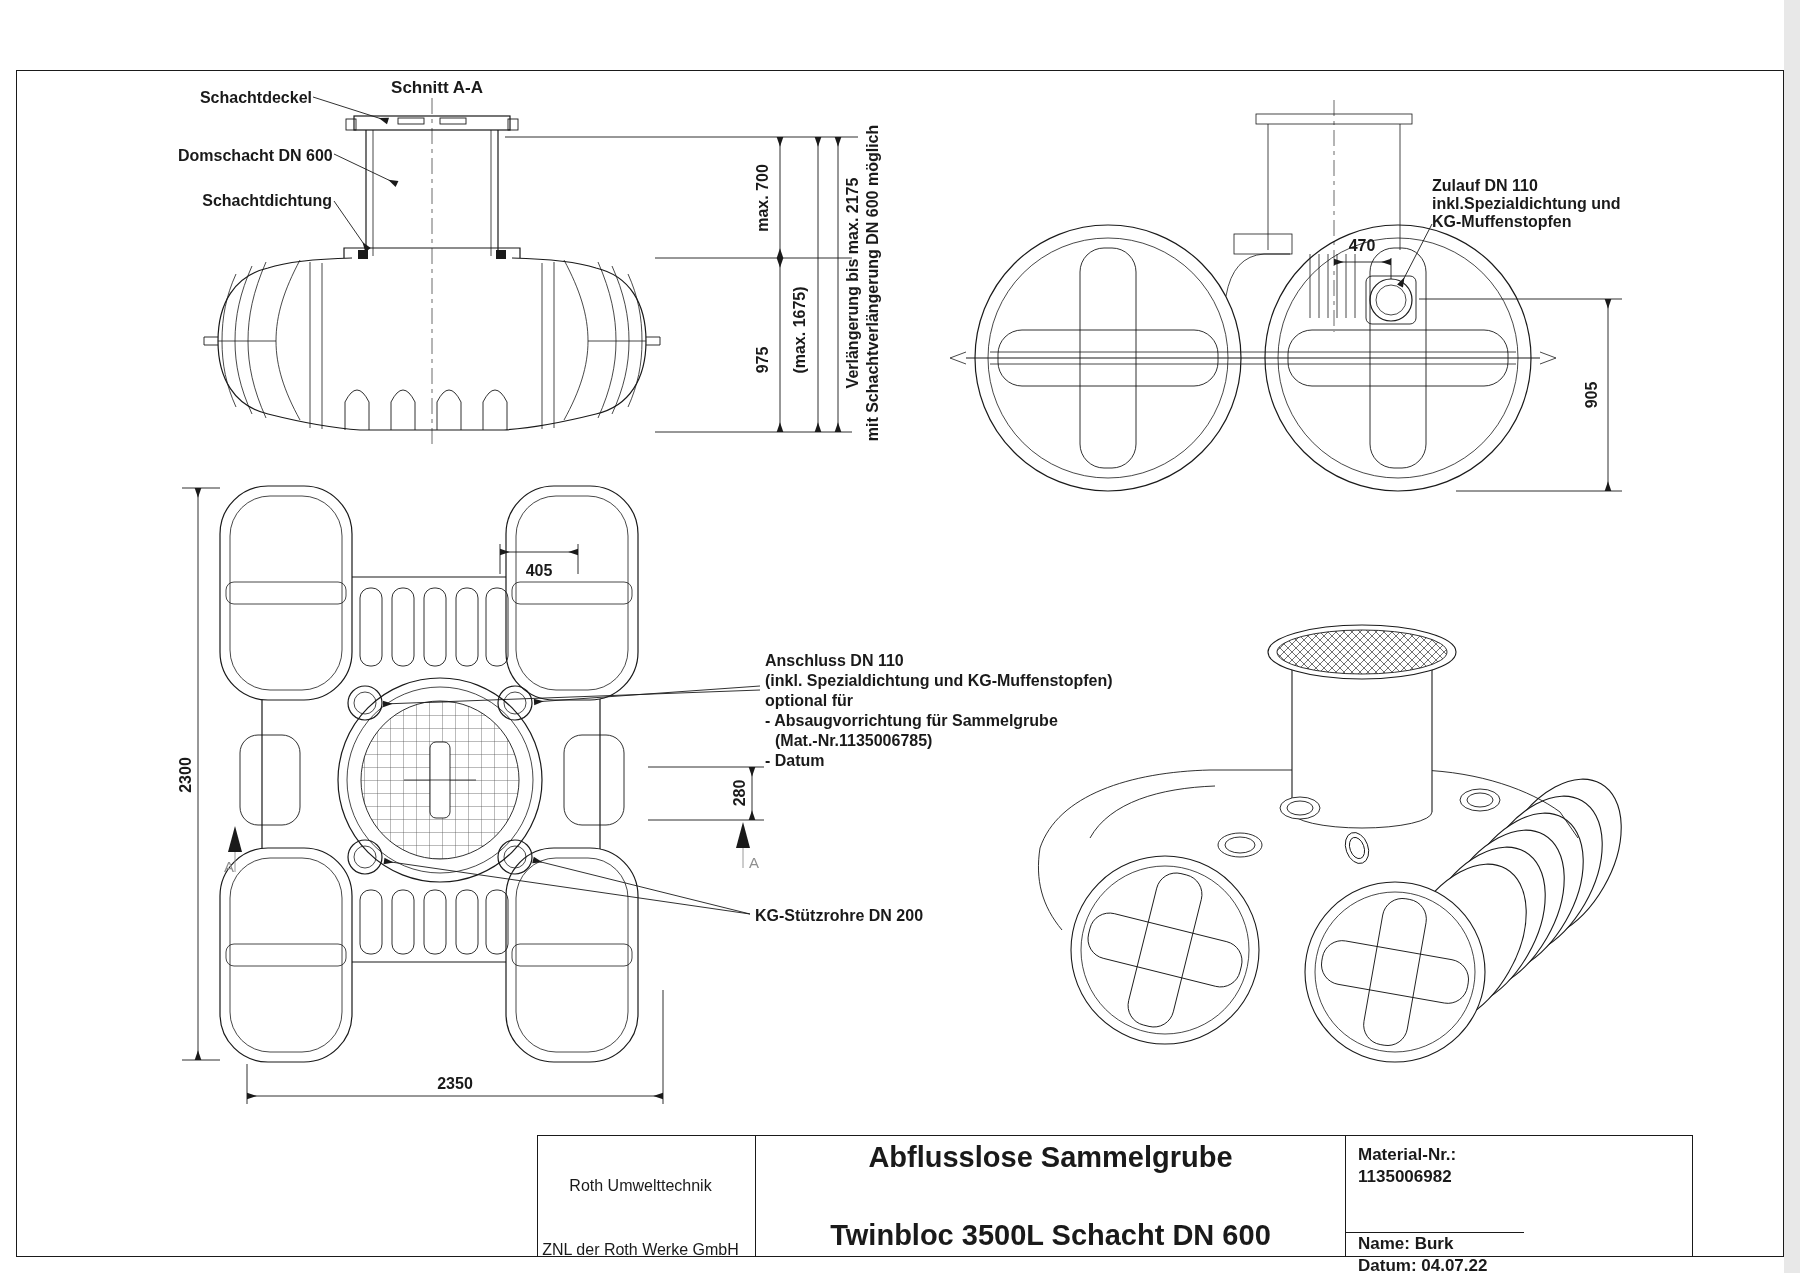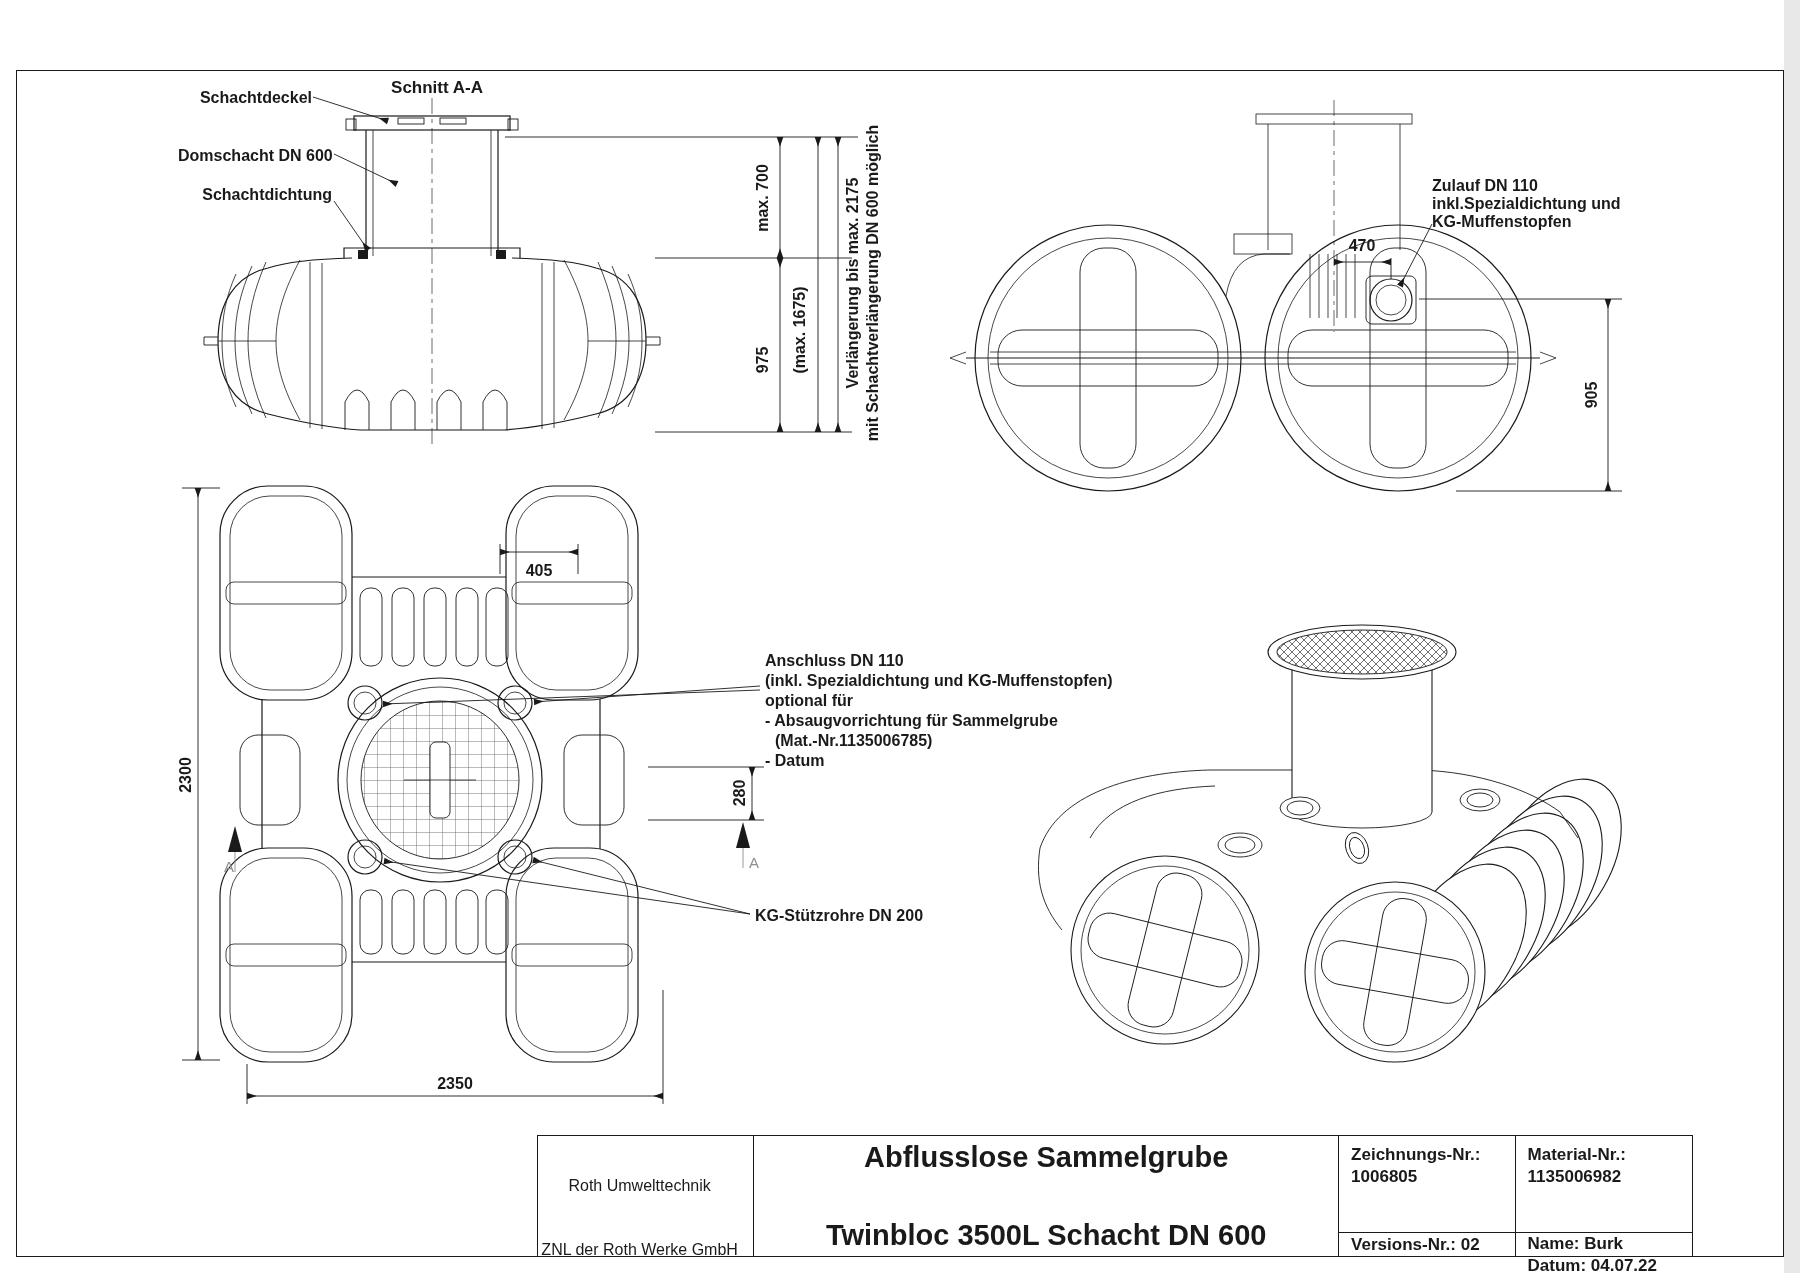--- a/index.html
+++ b/index.html
@@ -308,21 +308,21 @@
         <ellipse cx="1480" cy="800" rx="13" ry="7"></ellipse>
         <ellipse cx="1357" cy="848" rx="11" ry="16" transform="rotate(-20 1357 848)" fill="#fff"></ellipse>
         <ellipse cx="1357" cy="848" rx="7" ry="11" transform="rotate(-20 1357 848)"></ellipse>
       </g>
     </g>
   </svg>
 
   <div class="lbl center section-title" style="left:437px;top:88px;">Schnitt A-A</div>
   <div class="lbl right" style="left:170px;top:88px;width:142px;">Schachtdeckel</div>
   <div class="lbl right" style="left:178px;top:146px;width:154px;">Domschacht DN 600</div>
-  <div class="lbl right" style="left:190px;top:185px;width:142px;">Schachtdichtung</div>
+  <div class="lbl right" style="left:190px;top:191px;width:142px;">Schachtdichtung</div>
   <div class="lbl rot" style="left:763px;top:198px;">max. 700</div>
   <div class="lbl rot" style="left:763px;top:360px;">975</div>
   <div class="lbl rot" style="left:800px;top:330px;">(max. 1675)</div>
   <div class="lbl rot" style="left:853px;top:283px;">Verlängerung bis max. 2175</div>
   <div class="lbl rot" style="left:873px;top:283px;">mit Schachtverlängerung DN 600 möglich</div>
 
   <div class="lbl" style="left:1432px;top:176px;">Zulauf DN 110</div>
   <div class="lbl" style="left:1432px;top:194px;">inkl.Spezialdichtung und</div>
   <div class="lbl" style="left:1432px;top:212px;">KG-Muffenstopfen</div>
   <div class="lbl center" style="left:1362px;top:246px;">470</div>
@@ -351,29 +351,20 @@
         <text x="75" y="43" text-anchor="middle" font-family="DejaVu Sans, sans-serif" font-size="40" font-weight="bold" fill="#1a1a1a" textLength="118" lengthAdjust="spacingAndGlyphs">Roth</text>
         <rect x="12" y="51" width="126" height="8" fill="#1a1a1a"></rect>
       </svg>
       <div class="tb-company">Roth Umwelttechnik</div>
       <div class="tb-company">ZNL der Roth Werke GmbH</div>
     </div>
     <div class="tb-col tb-title">
       <div>Abflusslose Sammelgrube</div>
       <div>Twinbloc 3500L Schacht DN 600</div>
     </div>
-    <div class="tb-col tb-split">
-      <div class="tb-cell">
-        <div>Zeichnungs-Nr.:</div>
-        <div>1006805</div>
-      </div>
-      <div class="tb-cell bottom">
-        <div>Versions-Nr.: 02</div>
-      </div>
-    </div>
     <div class="tb-col tb-split wide">
       <div class="tb-cell">
         <div>Material-Nr.:</div>
         <div>1135006982</div>
       </div>
       <div class="tb-cell bottom">
         <div>Name: Burk</div>
         <div>Datum: 04.07.22</div>
       </div>
     </div>

